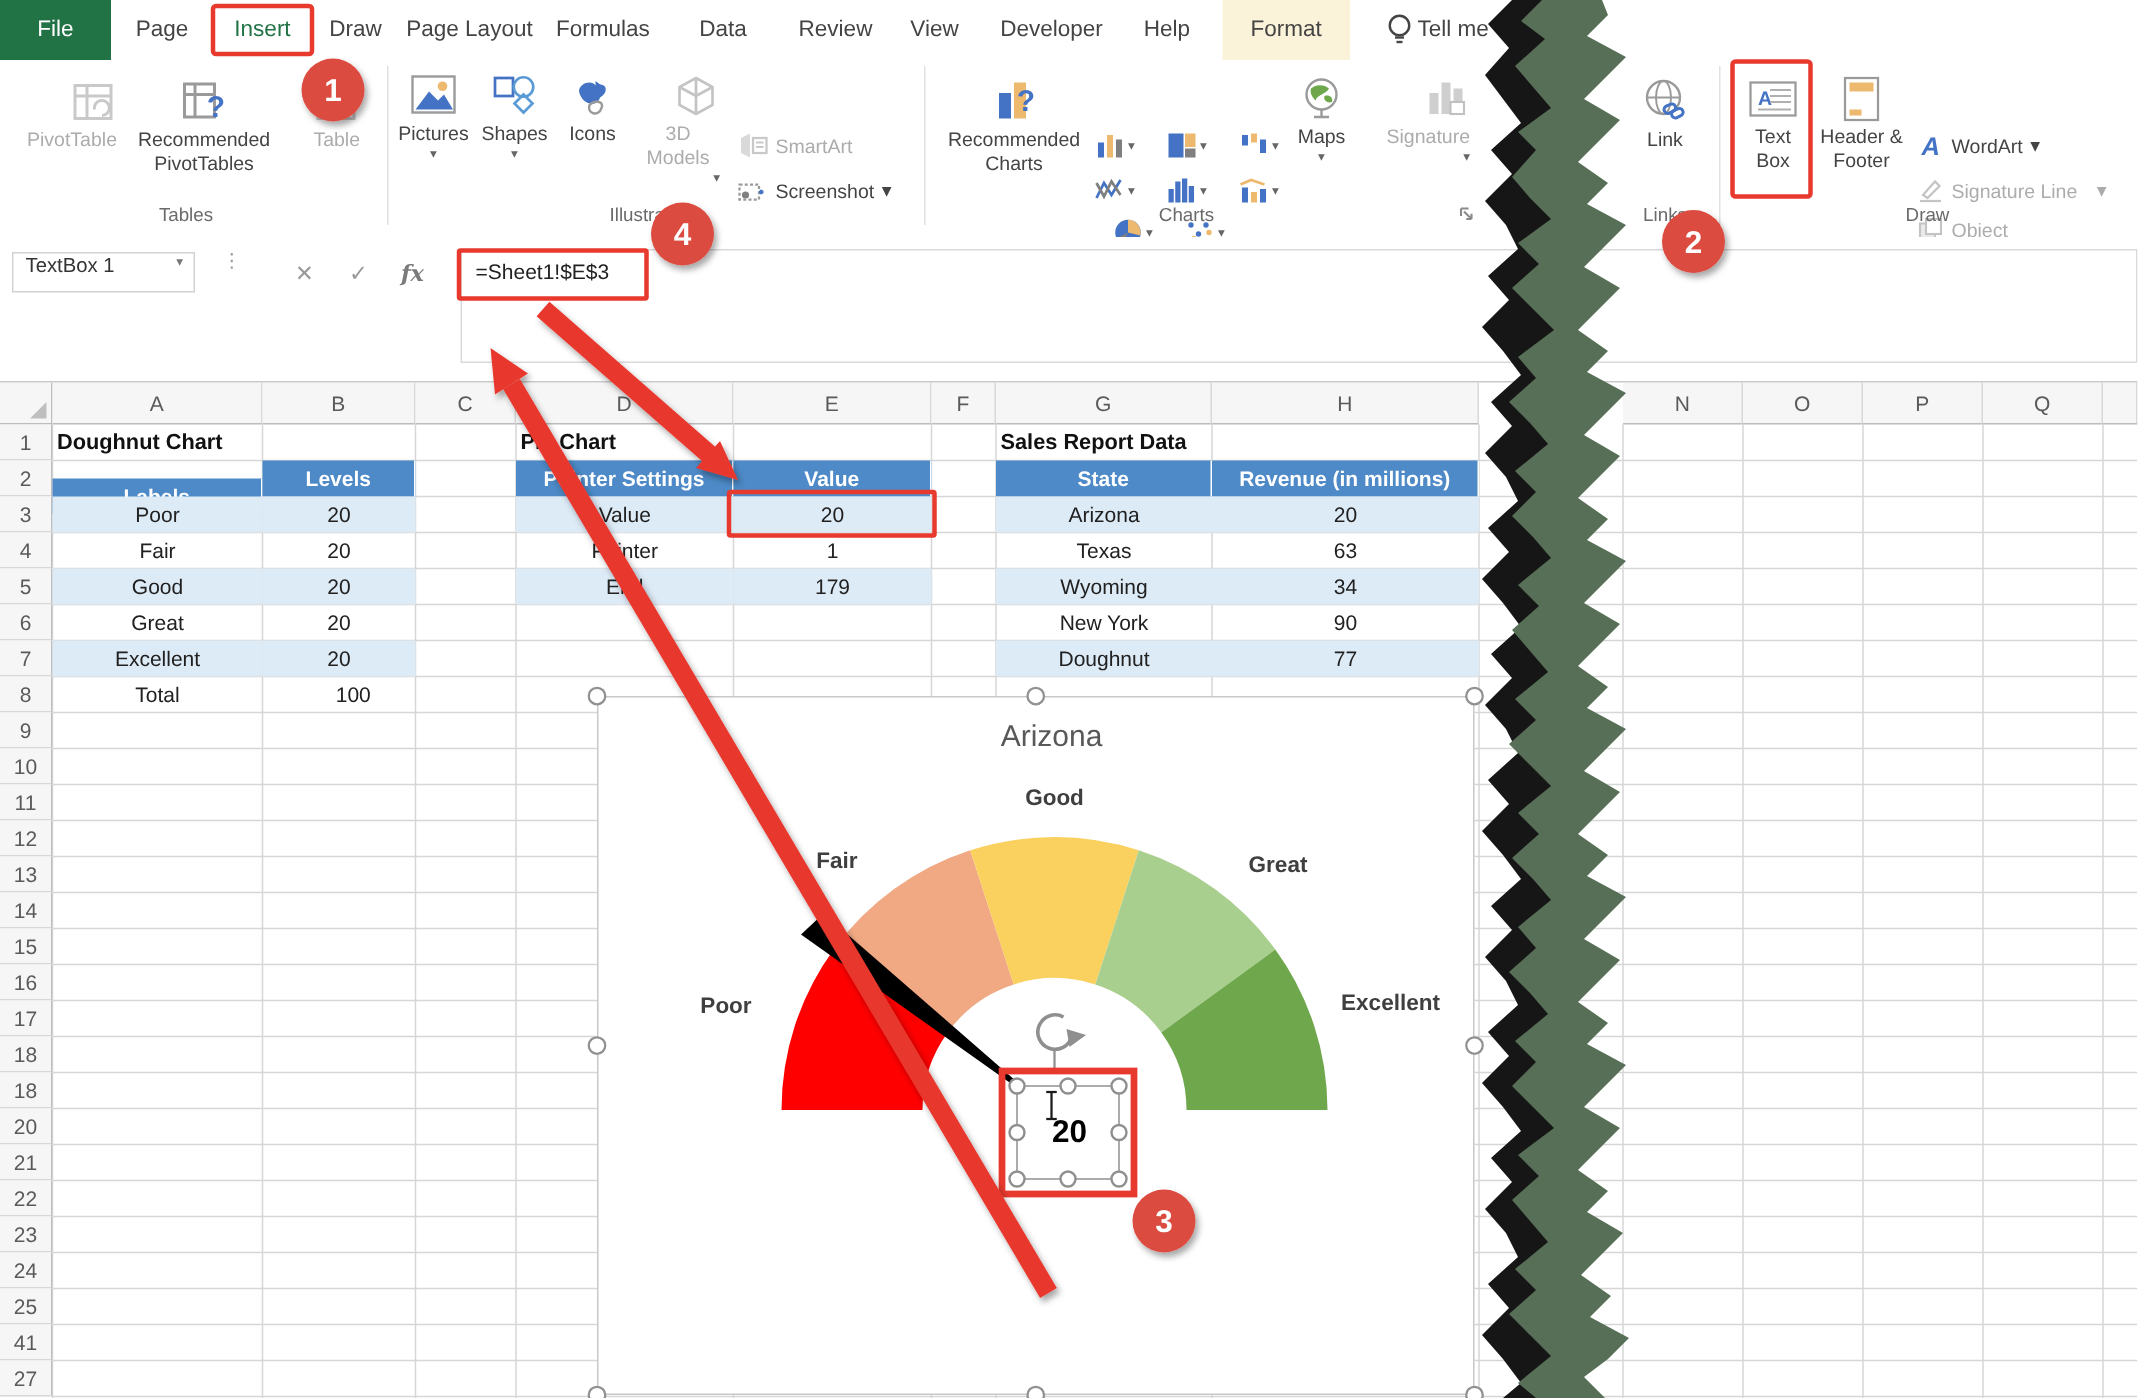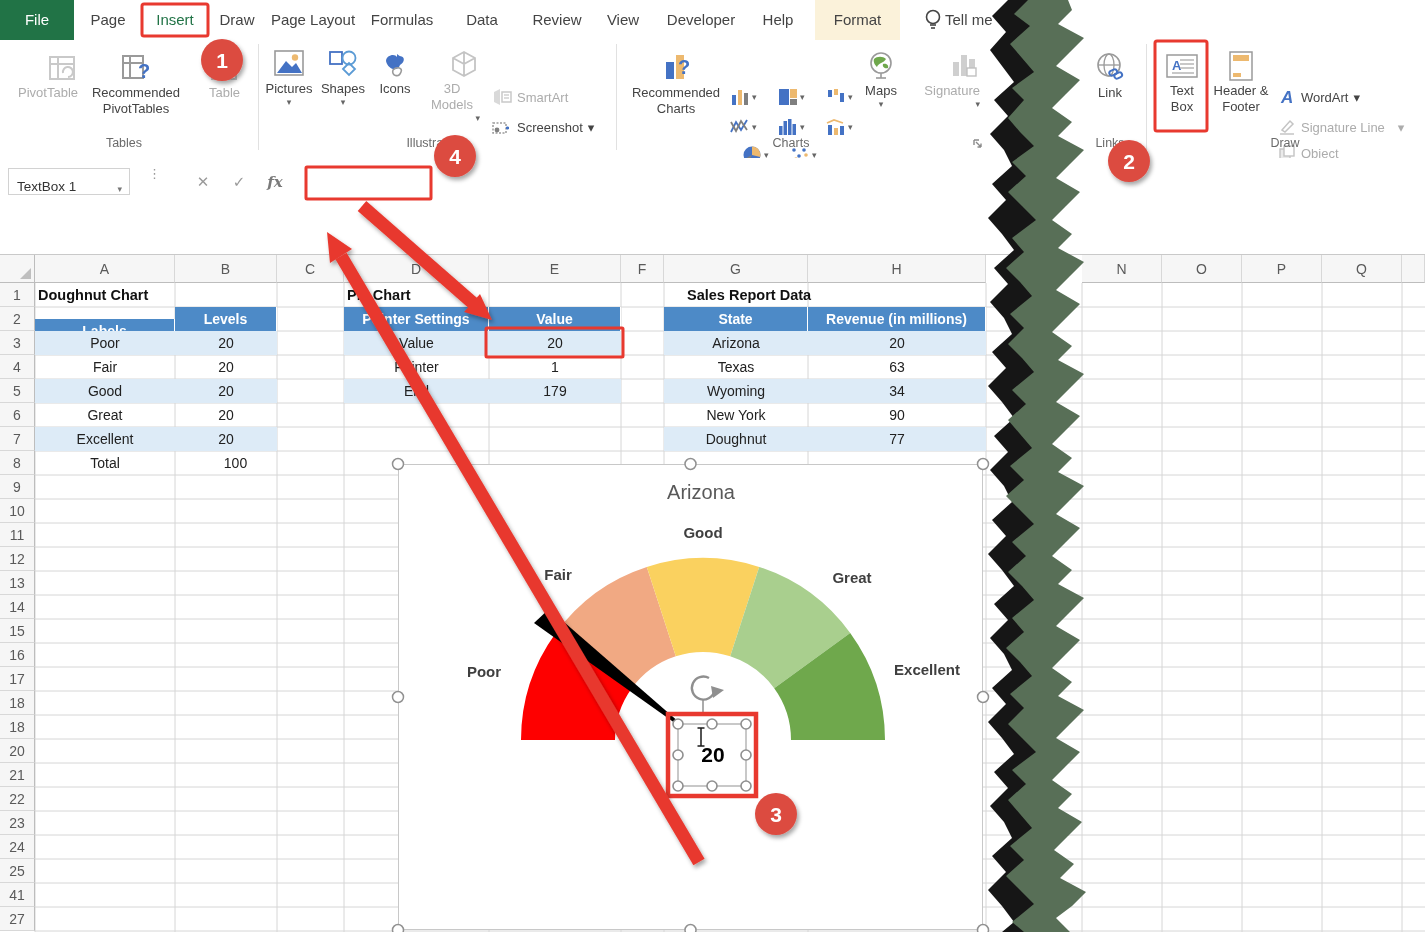--- a/index.html
+++ b/index.html
@@ -17,21 +17,21 @@
   .rbtn .caret{font-size:9px;color:#666;line-height:8px;}
   .grayed,.grayed .lbl{color:#ACACAC !important;align-items:flex-end;}
   .rsmall{position:absolute;display:flex;align-items:center;gap:5px;font-size:13px;color:#444;white-space:nowrap;}
   .rgroup-label{position:absolute;top:96px;font-size:12.5px;color:#6a6a6a;text-align:center;}
   .rdivider{position:absolute;top:4px;height:106px;width:1px;background:#E1E1E1;}
   .mini{position:absolute;display:flex;align-items:center;gap:2px;}
   .mini .caret{font-size:9px;color:#666;}
   
   #fbar{position:absolute;left:0;top:158px;width:1425px;height:97px;background:#fff;border-bottom:1px solid #C9C9C9;z-index:5;box-sizing:border-box;}
   #namebox{position:absolute;left:8px;top:10px;width:122px;height:27px;border:1px solid #D2D2D2;box-sizing:border-box;
-    font-size:13.5px;color:#333;display:flex;align-items:flex-end;padding-left:8px;}
+    font-size:13.5px;color:#333;display:flex;align-items:flex-start;padding-left:8px;}
   #namebox .nb-caret{position:absolute;right:7px;font-size:9px;color:#777;}
   #fx-dots{position:absolute;left:148px;top:12px;color:#9a9a9a;font-size:13px;letter-spacing:0;line-height:7px;text-align:center;}
   .fbtn{position:absolute;top:10px;height:27px;display:flex;align-items:center;justify-content:center;width:30px;color:#9a9a9a;font-size:15px;}
   #formula-area{position:absolute;left:307px;top:8px;right:0;height:76px;border:1px solid #D9D9D9;background:#fff;box-sizing:border-box;
     font-size:14px;color:#222;padding:6px 0 0 9px;}
   
   #sheet{position:absolute;left:0;top:255px;width:1425px;height:677px;background:#fff;z-index:1;}
   .colhdr,.rowhdr{position:absolute;background:#F6F6F6;color:#5a5a5a;font-size:14px;display:flex;align-items:center;justify-content:center;box-sizing:border-box;}
   .colhdr{top:0;height:28px;border-right:1px solid #D8D8D8;border-bottom:1px solid #BDBDBD;}
   .rowhdr{left:0;width:35px;border-right:1px solid #BDBDBD;border-bottom:1px solid #D8D8D8;}
@@ -331,20 +331,23 @@
 
   <div id="fbar">
     <div id="namebox">
       <span>TextBox 1</span>
       <span class="nb-caret">▾</span>
     </div>
     <div id="fx-dots">⋮</div>
     <div class="fbtn" style="left:188px">✕</div>
     <div class="fbtn" style="left:224px">✓</div>
     <div class="fbtn" style="left:260px;font-family:'DejaVu Serif',serif;font-style:italic;font-weight:bold;color:#7a7a7a">fx</div>
+    <div id="formula-area">
+      <span>=Sheet1!$E$3</span>
+    </div>
   </div>
 
   <div id="sheet">
       <svg width="1425" height="677" style="position:absolute;left:0;top:0">
         <line x1="35" y1="28" x2="35" y2="677" stroke="#D6D6D6" stroke-width="1"></line>
         <line x1="175" y1="28" x2="175" y2="677" stroke="#D6D6D6" stroke-width="1"></line>
         <line x1="277" y1="28" x2="277" y2="677" stroke="#D6D6D6" stroke-width="1"></line>
         <line x1="344" y1="28" x2="344" y2="677" stroke="#D6D6D6" stroke-width="1"></line>
         <line x1="489" y1="28" x2="489" y2="677" stroke="#D6D6D6" stroke-width="1"></line>
         <line x1="621" y1="28" x2="621" y2="677" stroke="#D6D6D6" stroke-width="1"></line>
@@ -442,21 +445,21 @@
       <div class="cell" style="left:177px;top:196px;width:117px;height:24px">100</div>
       <div class="sheet-title" style="left:347px;top:28px;height:24px">Pie Chart</div>
       <div class="cell hdrblue" style="left:344px;top:52px;width:145px;height:24px">Pointer Settings</div>
       <div class="cell hdrblue" style="left:489px;top:52px;width:132px;height:24px">Value</div>
       <div class="cell band" style="left:344px;top:76px;width:145px;height:24px">Value</div>
       <div class="cell band" style="left:489px;top:76px;width:132px;height:24px">20</div>
       <div class="cell" style="left:344px;top:100px;width:145px;height:24px">Pointer</div>
       <div class="cell" style="left:489px;top:100px;width:132px;height:24px">1</div>
       <div class="cell band" style="left:344px;top:124px;width:145px;height:24px">End</div>
       <div class="cell band" style="left:489px;top:124px;width:132px;height:24px">179</div>
-      <div class="sheet-title" style="left:687px;top:28px;height:24px">Sales Report Data</div>
+      <div class="sheet-title" style="left:667px;top:28px;height:24px">Sales Report Data</div>
       <div class="cell hdrblue" style="left:664px;top:52px;width:144px;height:24px">State</div>
       <div class="cell hdrblue" style="left:808px;top:52px;width:178px;height:24px">Revenue (in millions)</div>
       <div class="cell band" style="left:664px;top:76px;width:144px;height:24px">Arizona</div>
       <div class="cell band" style="left:808px;top:76px;width:178px;height:24px">20</div>
       <div class="cell" style="left:664px;top:100px;width:144px;height:24px">Texas</div>
       <div class="cell" style="left:808px;top:100px;width:178px;height:24px">63</div>
       <div class="cell band" style="left:664px;top:124px;width:144px;height:24px">Wyoming</div>
       <div class="cell band" style="left:808px;top:124px;width:178px;height:24px">34</div>
       <div class="cell" style="left:664px;top:148px;width:144px;height:24px">New York</div>
       <div class="cell" style="left:808px;top:148px;width:178px;height:24px">90</div>

